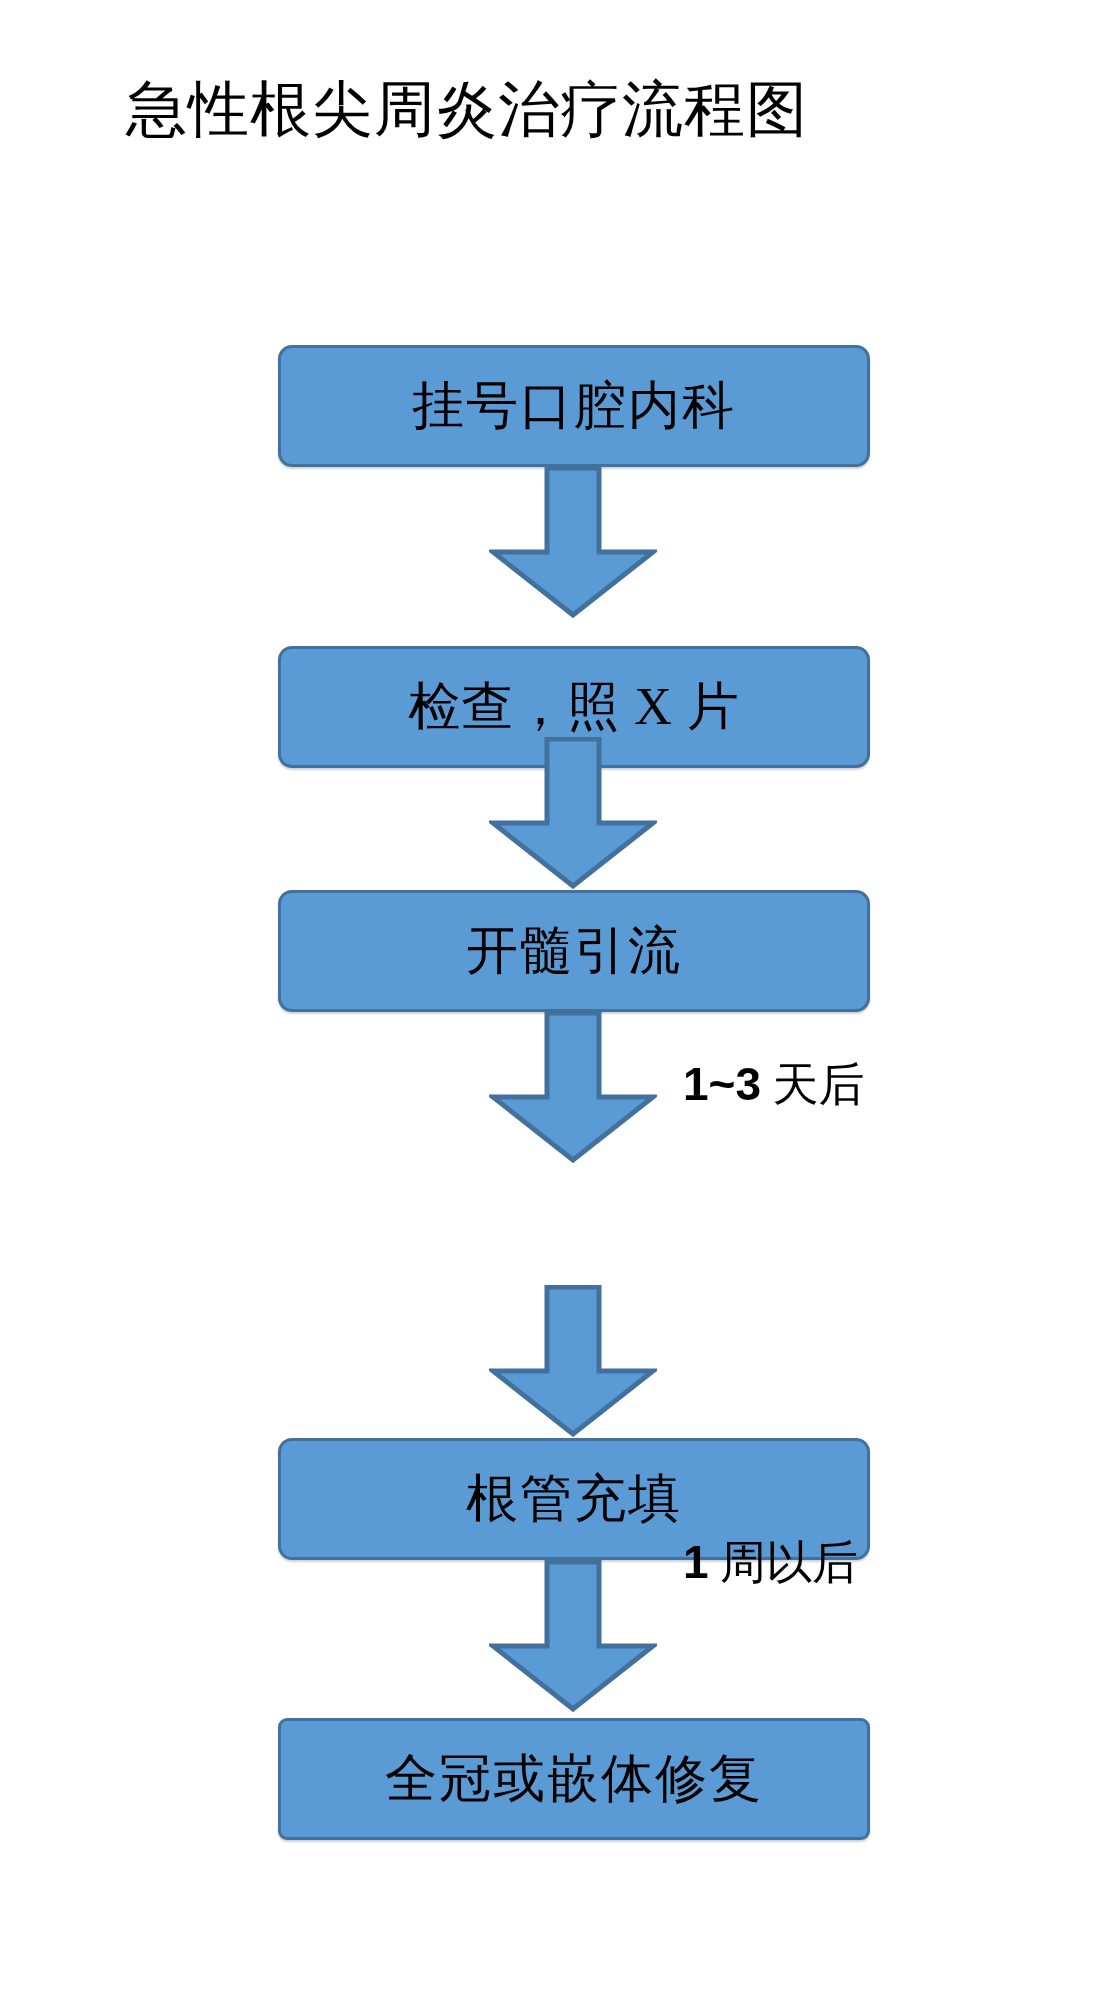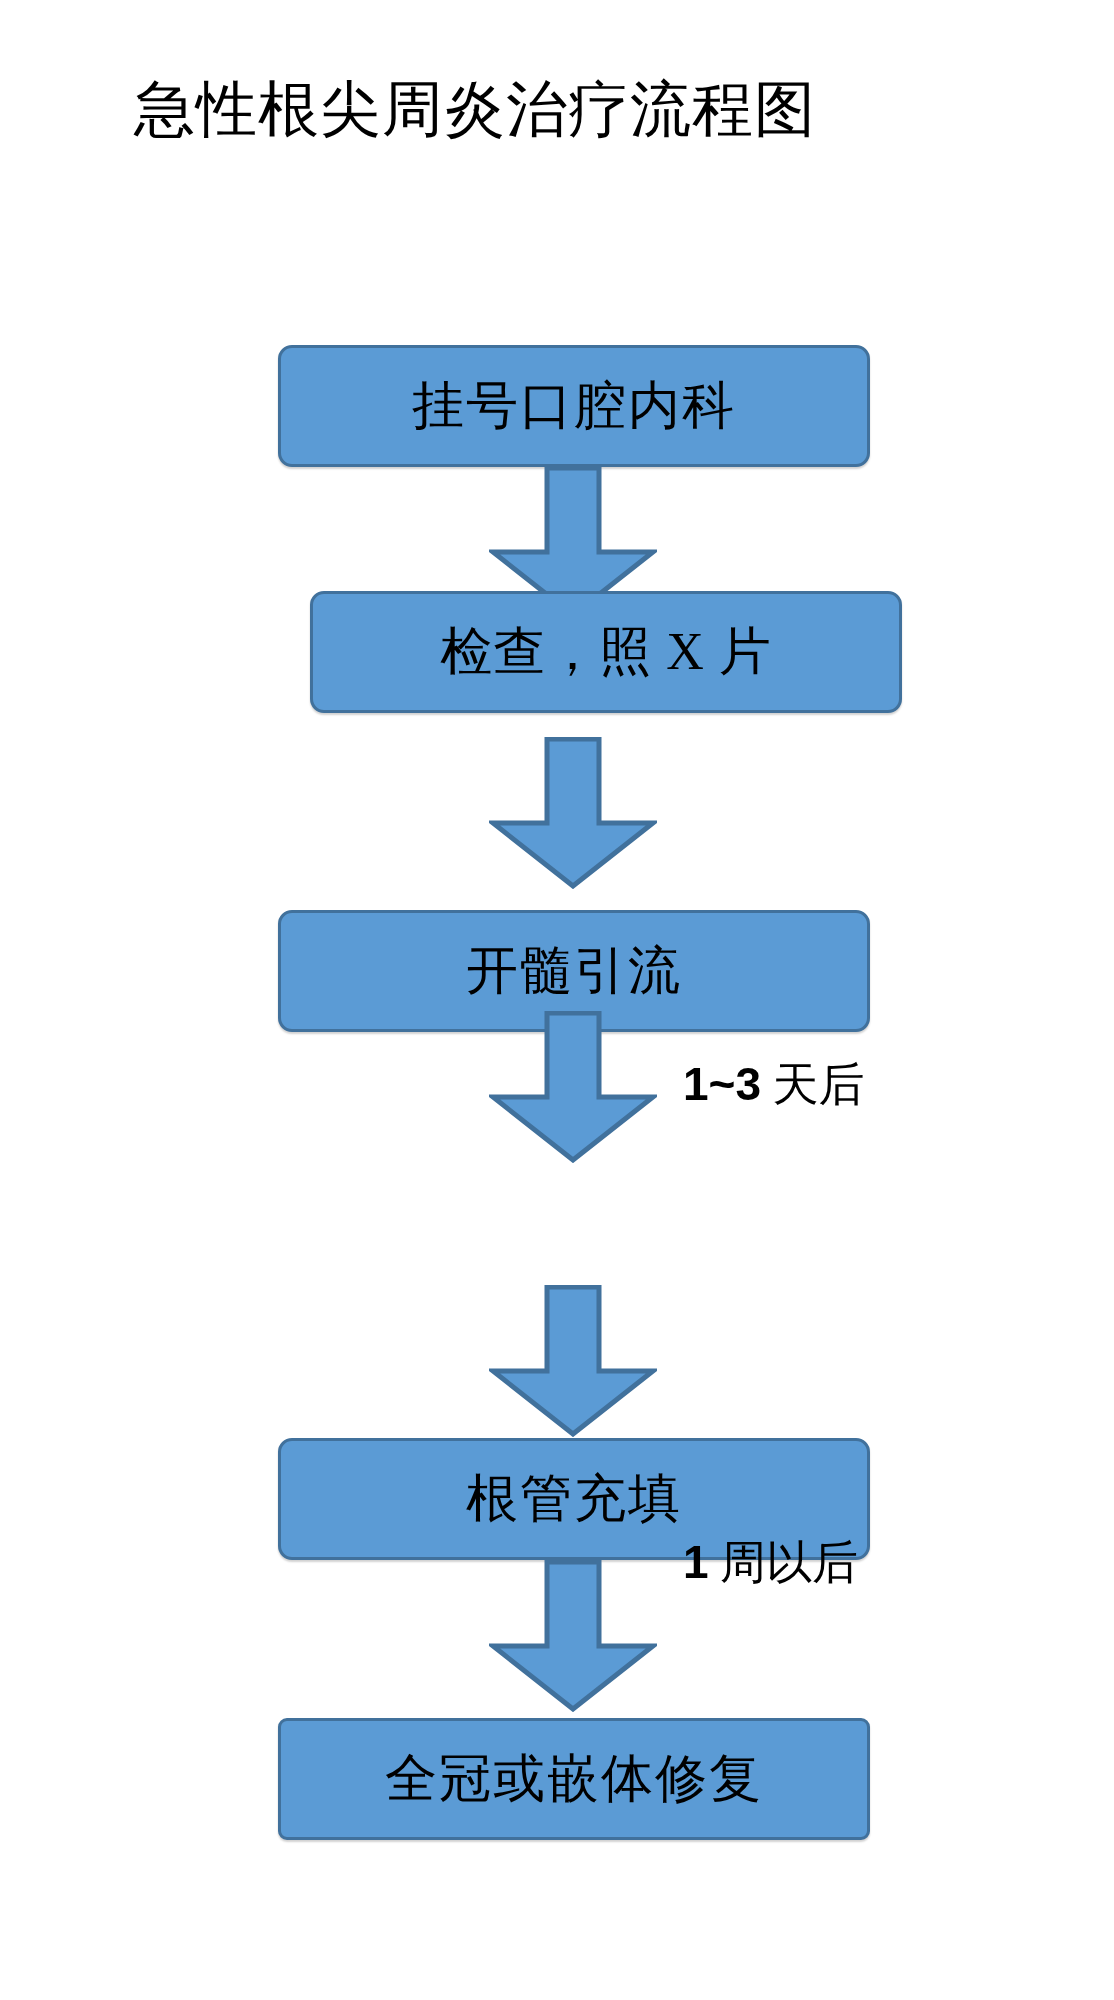--- a/index.html
+++ b/index.html
@@ -10,21 +10,21 @@
   body {
     width: 1114px;
     height: 2000px;
     position: relative;
     overflow: hidden;
     font-family: "Liberation Serif", "DejaVu Serif", serif;
   }
 
   #chart-title {
     position: absolute;
-    left: 12px;
+    left: 4px;
     top: 74px;
     width: 926px;
     text-align: center;
     font-family: "Liberation Serif", "DejaVu Serif", serif;
     font-size: 61px;
     line-height: 72px;
     letter-spacing: 1px;
     color: #000000;
     white-space: nowrap;
   }
@@ -58,22 +58,22 @@
     line-height: 56px;
     color: #000000;
     white-space: nowrap;
     letter-spacing: 2px;
   }
   .node-label.has-latin {
     letter-spacing: 1px;
   }
 
   #node-0 { top: 345px; }
-  #node-1 { top: 591px; margin-left: 32px; }
-  #node-2 { top: 910px; }
+  #node-1 { top: 646px; }
+  #node-2 { top: 890px; }
   #node-3 { top: 1163px; }
   #node-4 { top: 1438px; }
   #node-5 { top: 1718px; border-radius: 9px; }
 
   
   .arrow-wrap {
     position: absolute;
     left: 489px;
     width: 168px;
     height: 152px;

